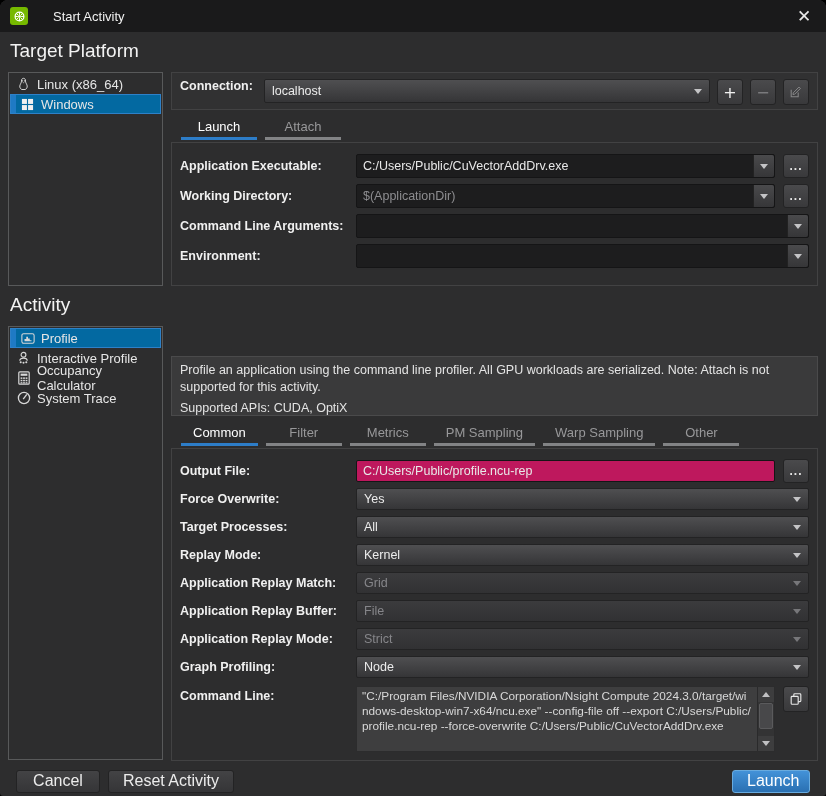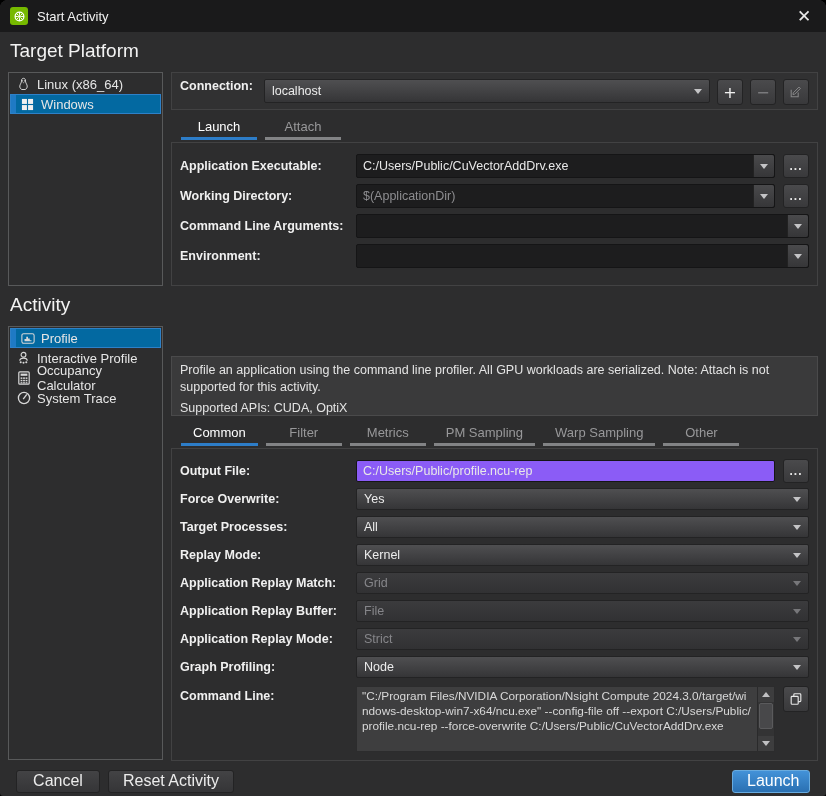--- a/index.html
+++ b/index.html
@@ -6,21 +6,21 @@
   html,body { background:#000; }
   body { font-family:"Liberation Sans","DejaVu Sans",sans-serif; }
   .window {
     position:relative; width:826px; height:796px;
     background:#2d2d2e; border-radius:8px 8px 3px 3px; overflow:hidden;
     color:#e8e8e8;
   }
   
   .titlebar {
     height:30px; background:#1a1a1b; display:flex; align-items:center;
-    padding:16px 10px; gap:9px;
+    padding:16px 10px; gap:25px;
   }
   .nv-icon {
     width:18px; height:18px; border-radius:3px; background:#76b900;
     display:flex; align-items:center; justify-content:center;
   }
   .titlebar-title { font-size:13px; color:#f0f0f0; }
   .close-btn {
     margin-left:auto; width:24px; height:24px; background:none; border:none;
     color:#e8e8e8; font-size:17px; line-height:24px; text-align:center; cursor:pointer;
     font-family:"DejaVu Sans",sans-serif;
@@ -100,21 +100,21 @@
     border-radius:0 2px 2px 0; cursor:pointer;
   }
   .browse-btn {
     width:26px; height:24px; flex:none; margin-left:8px; border-radius:3px;
     border:1px solid #232324; background:linear-gradient(#4a4a4c,#39393b);
     color:#e8e8e8; font-size:12px; font-weight:bold; letter-spacing:1px;
     display:flex; align-items:center; justify-content:center; cursor:pointer;
     font-family:inherit;
   }
   .text-field {
-    flex:1; height:22px; background:#8b5cf6; border:1px solid #151516; border-radius:2px;
+    flex:1; height:22px; background:#be185d; border:1px solid #151516; border-radius:2px;
     font-size:12.5px; color:#e8e8e8; line-height:20px; padding:0 6px;
     overflow:hidden; white-space:nowrap; min-width:0;
   }
   .dd-short { height:22px; }
   
   .desc-box {
     height:60px; background:#3a3a3b; border:1px solid #4a4a4b; padding:5px 8px;
     font-size:12.5px; color:#e4e4e4; line-height:1.32; flex:none;margin-top:30px;
   }
   .desc-box p + p { margin-top:5px; }

